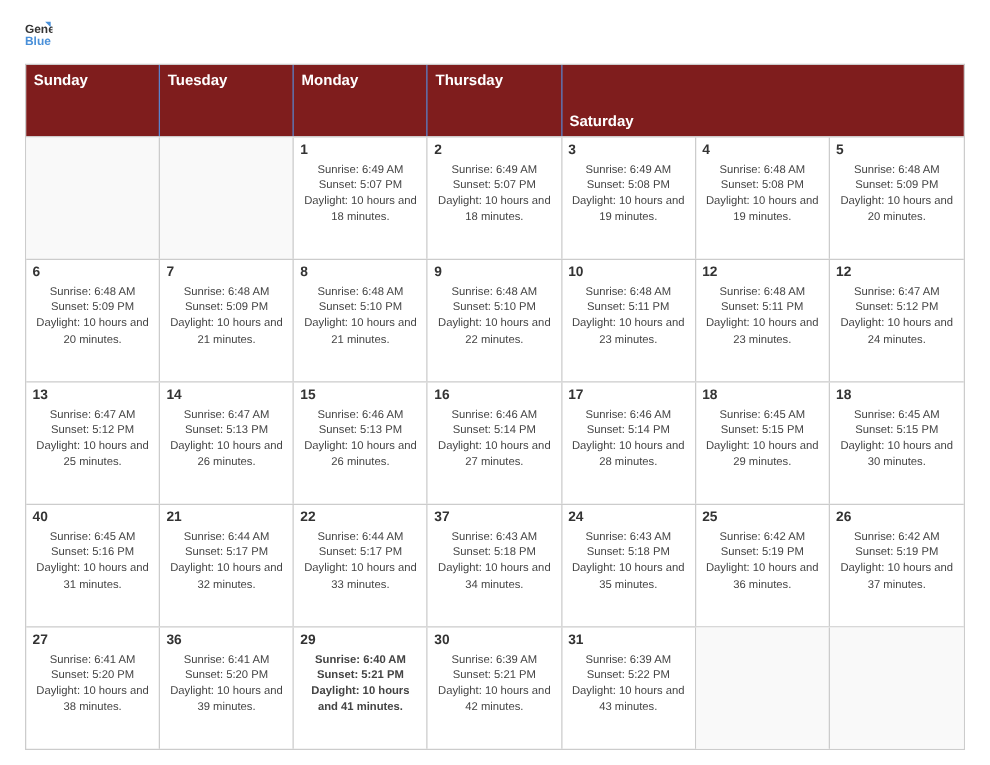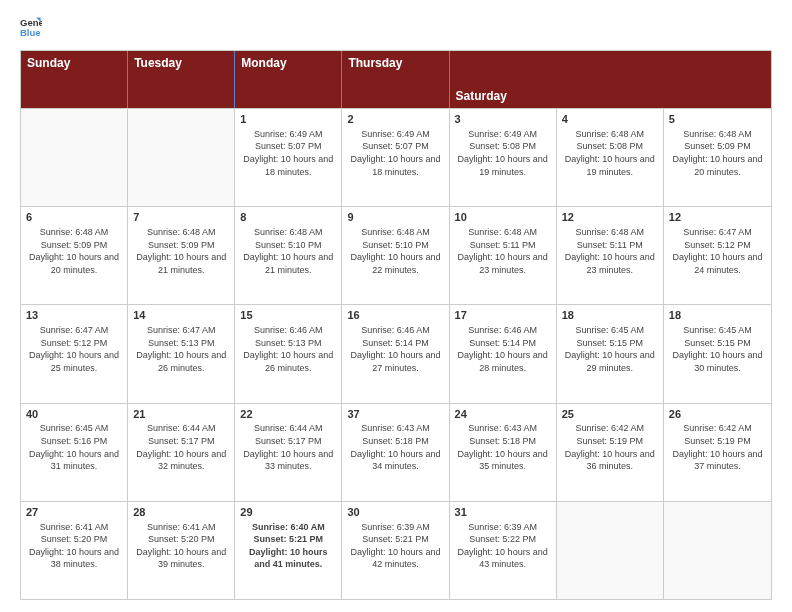--- a/index.html
+++ b/index.html
@@ -301,21 +301,21 @@
           </div>
         </div>
         <div class="cal-row">
           <div class="cal-cell">
             <span class="day-num">27</span>
             <div class="cell-info" style="white-space: pre-line;">Sunrise: 6:41 AM
 Sunset: 5:20 PM
 Daylight: 10 hours and 38 minutes.</div>
           </div>
           <div class="cal-cell">
-            <span class="day-num">28</span>
+            <span class="day-num">36</span>
             <div class="cell-info" style="white-space: pre-line;">Sunrise: 6:41 AM
 Sunset: 5:20 PM
 Daylight: 10 hours and 39 minutes.</div>
           </div>
           <div class="cal-cell">
             <span class="day-num">29</span>
             <div class="cell-info" style="white-space: pre-line; font-weight: bold;">Sunrise: 6:40 AM
 Sunset: 5:21 PM
 Daylight: 10 hours and 41 minutes.</div>
           </div>

